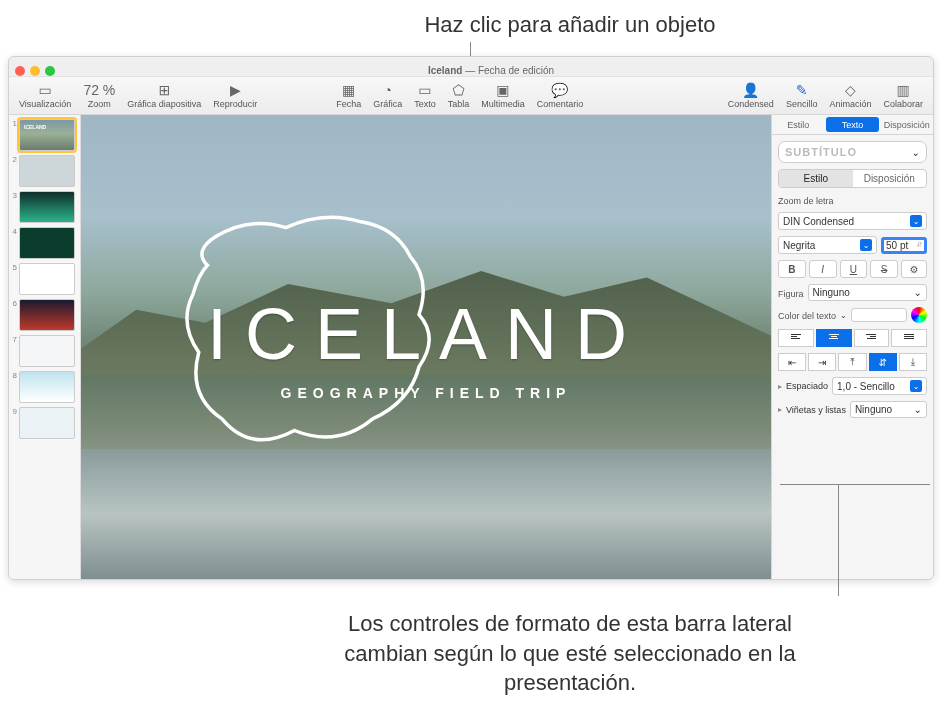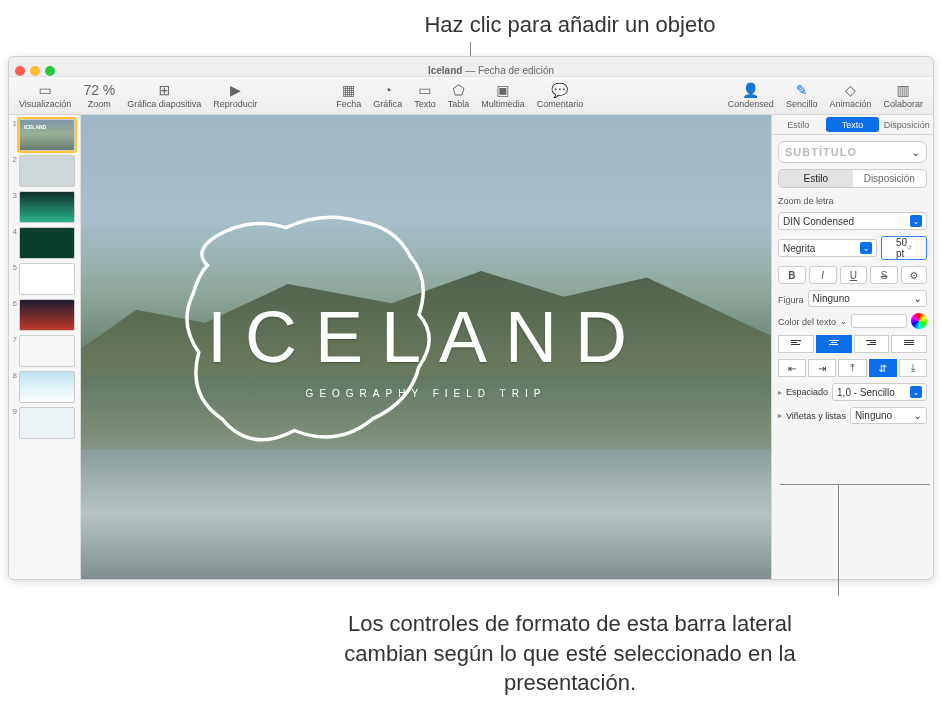--- a/index.html
+++ b/index.html
@@ -94,21 +94,21 @@
 }
 .mountain {
   position:absolute; top:28%; left:0; right:0; height:28%;
   background:linear-gradient(180deg,#4a5a48,#6b7a5f);
   clip-path:polygon(0 80%,8% 50%,18% 60%,30% 30%,45% 45%,58% 20%,70% 40%,82% 25%,92% 50%,100% 70%,100% 100%,0 100%);
 }
 .water{position:absolute;bottom:0;left:0;right:0;height:28%;
   background:linear-gradient(180deg,#8a9b9c,#b8c4c3,#7f8e90);}
 .title-block{position:relative;text-align:center;color:#fff;z-index:2;}
 .title-main{font-size:72px;font-weight:300;letter-spacing:18px;font-family:"Arial Narrow","Helvetica Neue",sans-serif;text-shadow:0 1px 2px rgba(0,0,0,.3);white-space:nowrap;}
-.title-sub{font-size:10px;letter-spacing:6px;margin-top:10px;font-weight:400;}
+.title-sub{font-size:14px;letter-spacing:6px;margin-top:10px;font-weight:700;}
 .outline-map{position:absolute;top:14%;left:12%;width:42%;height:68%;border:none;z-index:1;}
 .outline-map svg{width:100%;height:100%;}
 
 .inspector {
   width:162px; background:#f5f5f5; border-left:1px solid #d6d6d6;
   display:flex; flex-direction:column; font-size:10px; color:#333;
 }
 .insp-tabs{display:flex;height:20px;border-bottom:1px solid #d6d6d6;}
 .insp-tab{flex:1;display:flex;align-items:center;justify-content:center;font-size:9px;color:#666;}
 .insp-tab.active{background:#0a6fe8;color:#fff;border-radius:3px;margin:2px;}
@@ -116,21 +116,21 @@
 .para-style{border:1px solid #ccc;border-radius:7px;padding:4px 6px;display:flex;align-items:center;justify-content:space-between;background:#fff;}
 .para-name{font-size:11px;font-weight:700;color:#bbb;text-transform:uppercase;letter-spacing:1px;}
 .seg2{display:flex;border:1px solid #ccc;border-radius:4px;overflow:hidden;background:#fff;}
 .seg2 .seg{flex:1;text-align:center;padding:3px 0;font-size:10px;color:#666;}
 .seg2 .seg.active{background:#e3e3e3;color:#222;}
 .section-label{font-size:9px;color:#555;margin-top:2px;}
 .dropdown{border:1px solid #ccc;border-radius:3px;background:#fff;padding:2px 4px;display:flex;align-items:center;justify-content:space-between;font-size:10px;}
 .dropdown .arrow{width:12px;height:12px;background:#0a6fe8;border-radius:2px;display:flex;align-items:center;justify-content:center;color:#fff;font-size:8px;}
 .row{display:flex;gap:4px;align-items:center;}
 .row .dropdown{flex:1;}
-.size-step{width:46px;border:1px solid #3b82f6;border-radius:3px;background:#fff;display:flex;align-items:center;padding:0 14px;justify-content:space-between;}
+.size-step{width:46px;border:3px solid #3b82f6;border-radius:3px;background:#fff;display:flex;align-items:center;padding:0 2px;justify-content:space-between;}
 .btn-grid{display:flex;gap:3px;}
 .mini-btn{flex:1;border:1px solid #ccc;border-radius:3px;background:#fff;height:18px;display:flex;align-items:center;justify-content:center;font-size:10px;color:#555;}
 .mini-btn.gear{flex:0 0 26px;}
 .align-grid{display:flex;gap:2px;}
 .align-btn{flex:1;border:1px solid #ccc;background:#fff;height:18px;display:flex;align-items:center;justify-content:center;}
 .align-btn.active{background:#0a6fe8;color:#fff;border-color:#0a6fe8;}
 .align-ico{width:10px;height:8px;display:flex;flex-direction:column;gap:1px;}
 .align-ico span{height:1px;background:currentColor;}
 .color-row{display:flex;align-items:center;gap:4px;}
 .color-swatch{flex:1;height:14px;border:1px solid #ccc;border-radius:3px;background:#fff;}

